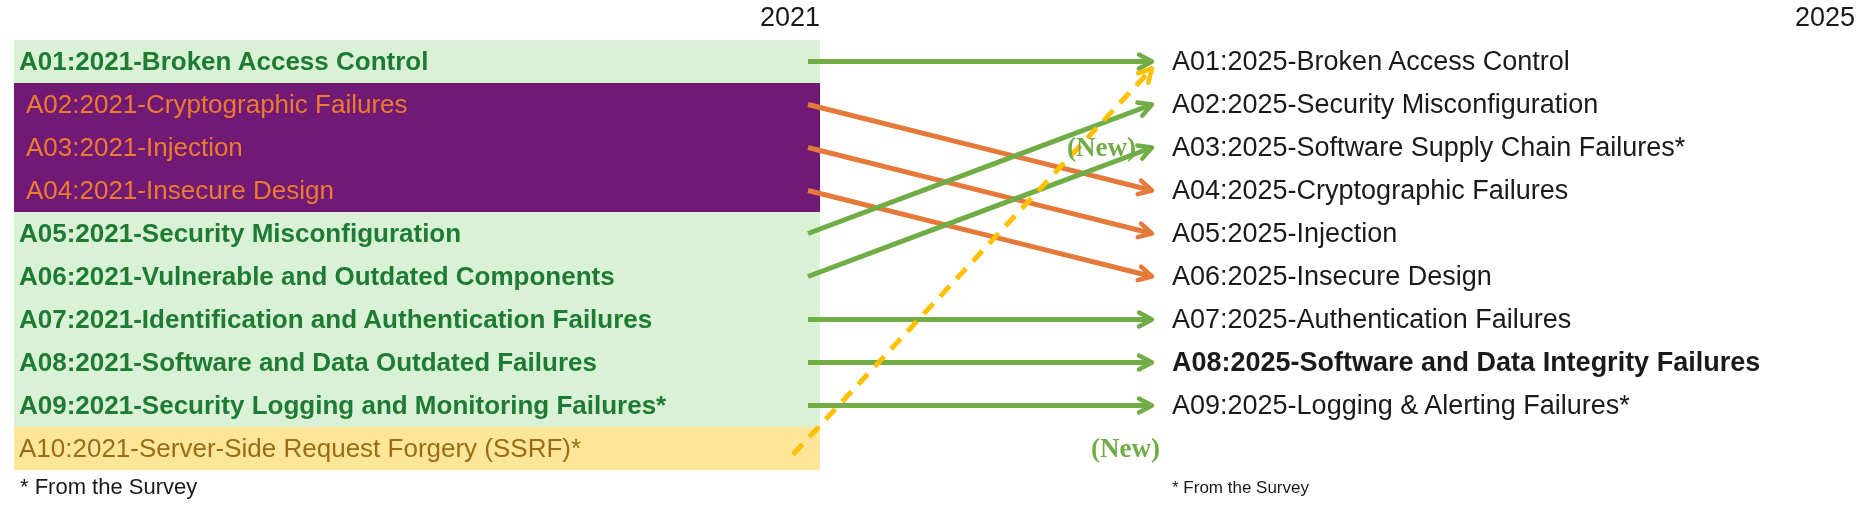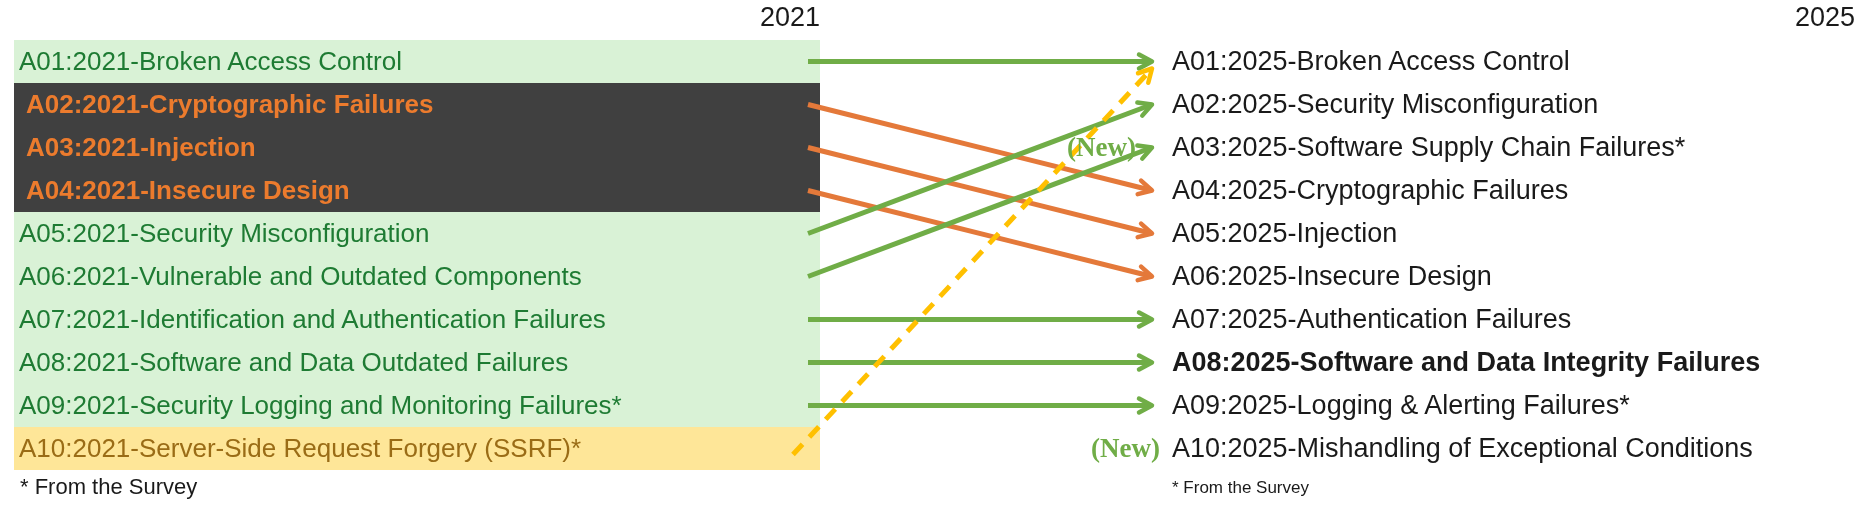--- a/index.html
+++ b/index.html
@@ -7,22 +7,22 @@
     position:relative;width:1858px;height:514px;background:#ffffff;
     font-family:"Liberation Sans",sans-serif;overflow:hidden;
   }
   .col-header{position:absolute;top:2px;font-size:27px;color:#1a1a1a;text-align:right;z-index:3;}
   #hdr-left{left:14px;width:806px;}
   #hdr-right{left:1195px;width:660px;}
   .lrow{
     position:absolute;left:14px;width:806px;height:43px;line-height:43px;
     font-size:26px;padding-left:5px;box-sizing:border-box;white-space:nowrap;z-index:0;
   }
-  .lrow.green{background:#d9f2d6;color:#1e7b33;}
-  .lrow.orange{background:#404040;color:#ec7b2d;font-weight:bold;padding-left:12px;}
+  .lrow.green{background:#d9f2d6;color:#1e7b33;font-weight:bold;}
+  .lrow.orange{background:#701a75;color:#ec7b2d;font-weight:normal;padding-left:12px;}
   .lrow.gold{background:#fee698;color:#9a6c16;}
   .rrow{
     position:absolute;left:1172px;width:684px;height:43px;line-height:43px;
     font-size:27px;color:#1a1a1a;white-space:nowrap;z-index:2;
   }
   .new-badge{
     position:absolute;top:0;right:calc(100% + 12px);
     font-weight:bold;color:#70ad47;font-size:27px;white-space:nowrap;font-family:Liberation Serif, serif;
   }
   .new-badge.shifted{right:calc(100% + 36px);}
@@ -80,18 +80,18 @@
   <div>
       <div class="rrow" style="top: 40px;"><span>A01:2025-Broken Access Control</span></div>
       <div class="rrow" style="top: 83px;"><span>A02:2025-Security Misconfiguration</span></div>
       <div class="rrow" style="top: 126px;"><span class="new-badge shifted">(New)</span><span>A03:2025-Software Supply Chain Failures*</span></div>
       <div class="rrow" style="top: 169px;"><span>A04:2025-Cryptographic Failures</span></div>
       <div class="rrow" style="top: 212px;"><span>A05:2025-Injection</span></div>
       <div class="rrow" style="top: 255px;"><span>A06:2025-Insecure Design</span></div>
       <div class="rrow" style="top: 298px;"><span>A07:2025-Authentication Failures</span></div>
       <div class="rrow" style="top: 341px; font-weight: bold;"><span>A08:2025-Software and Data Integrity Failures</span></div>
       <div class="rrow" style="top: 384px;"><span>A09:2025-Logging &amp; Alerting Failures*</span></div>
-      <div class="rrow" style="top: 427px;"><span class="new-badge">(New)</span><span>A10:2025-Mishandling of Exceptional Conditions</span></div>
+      <div class="rrow" style="top: 427px;"><span class="new-badge">(New)</span></div>
     </div>
 
   <div class="footnote-left">* From the Survey</div>
   <div class="footnote-right">* From the Survey</div>
 </div>
 
 </body></html>

